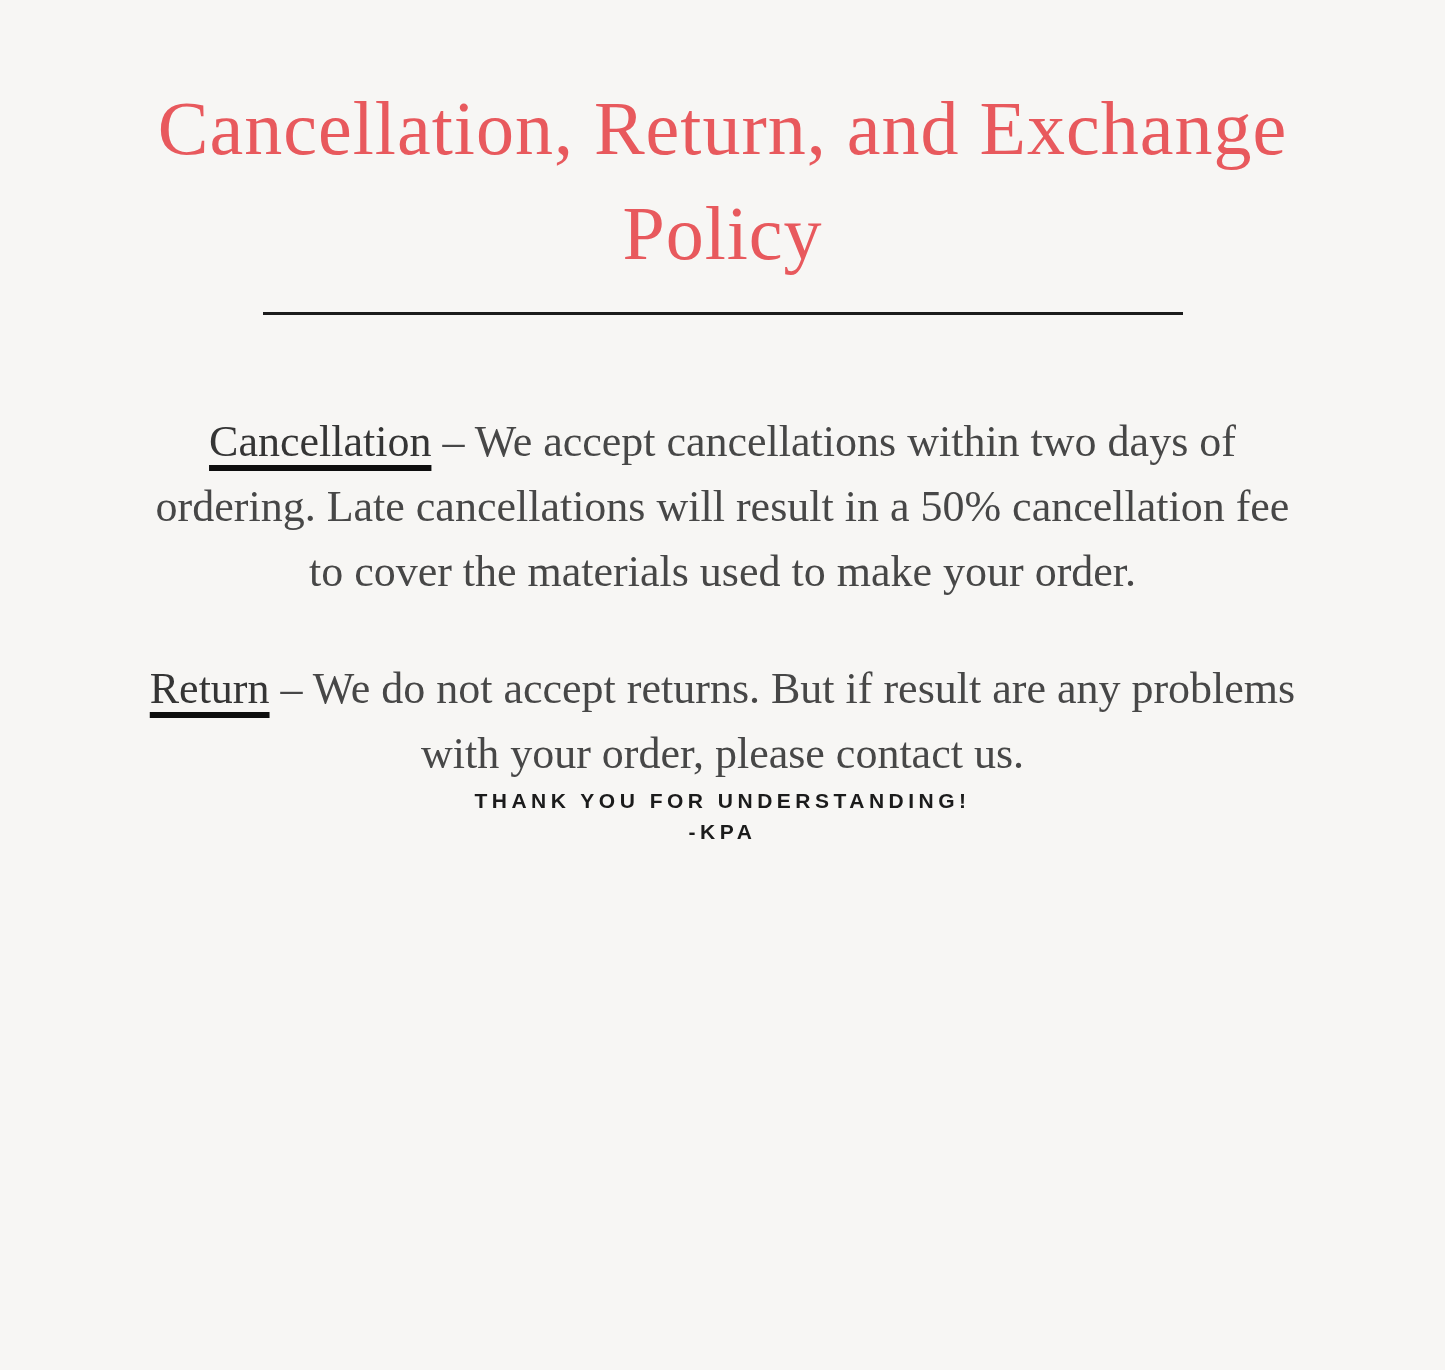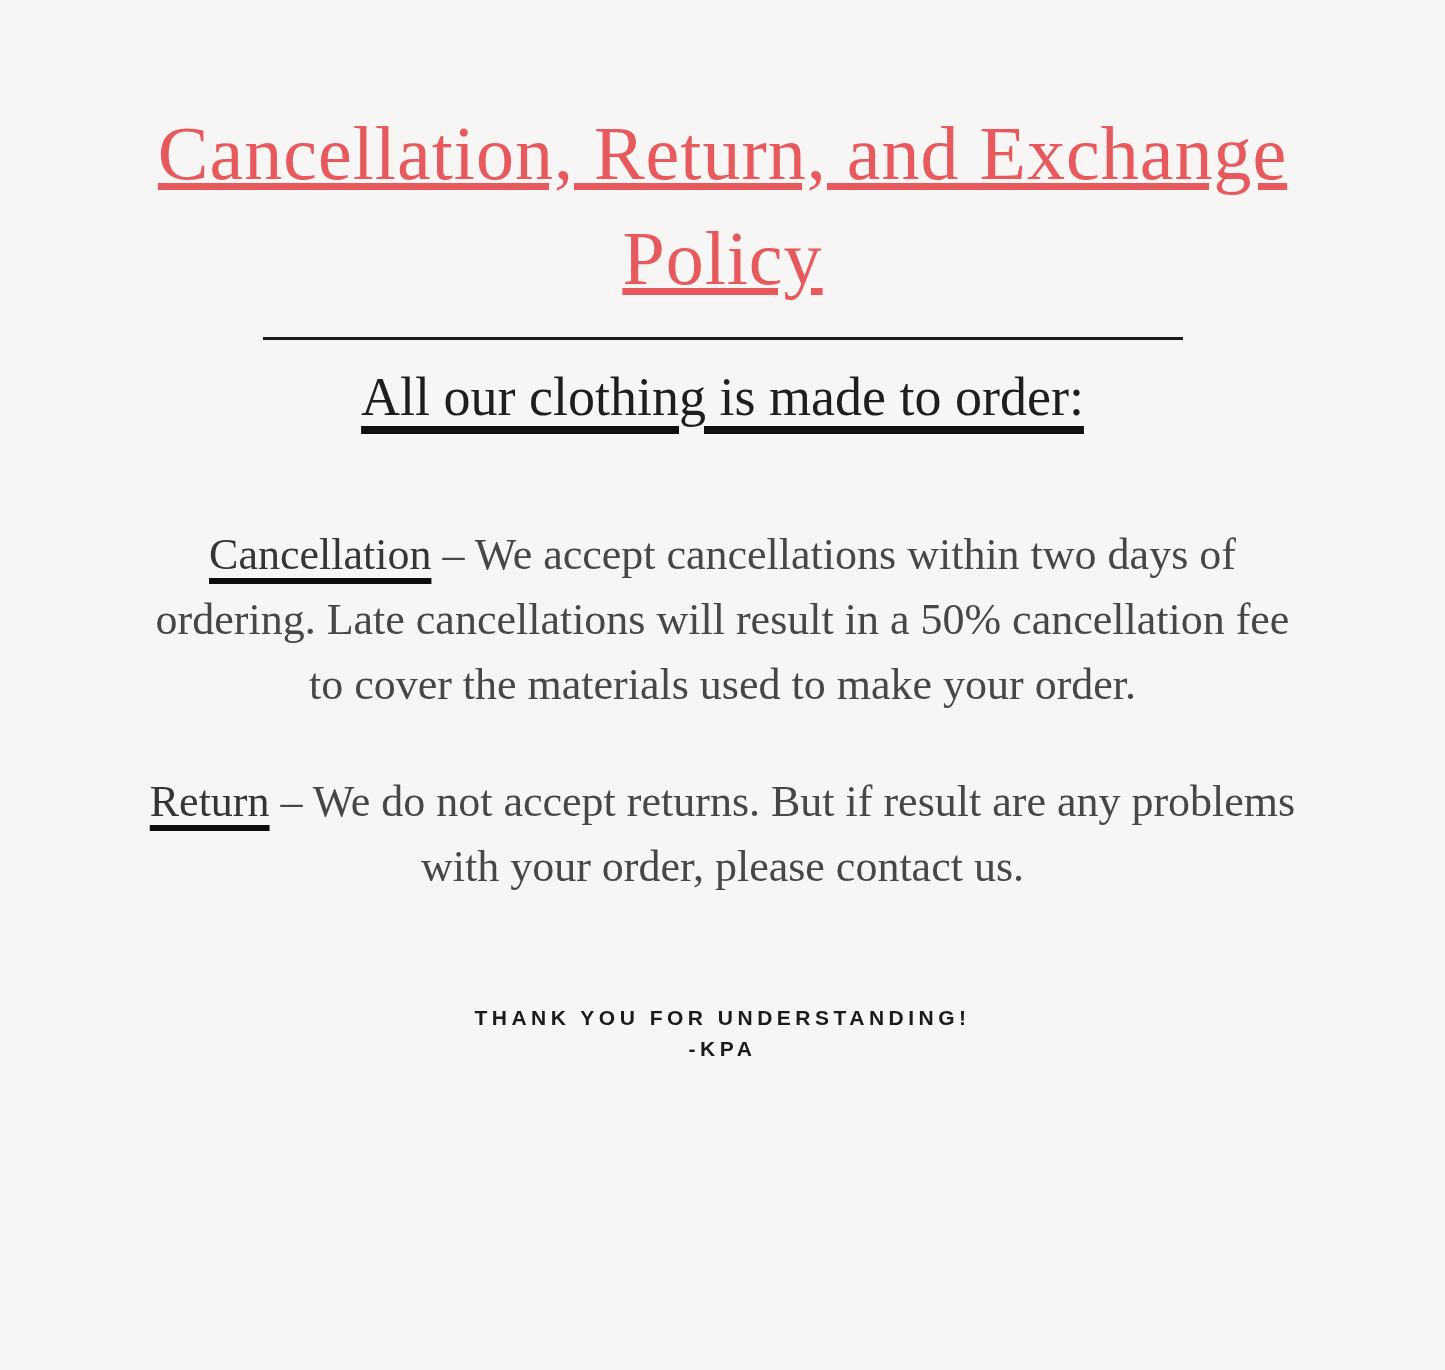--- a/index.html
+++ b/index.html
@@ -11,28 +11,27 @@
     position: relative;
     width: 1445px;
     height: 1370px;
     background: #f7f6f4;
     font-family: "Liberation Serif", serif;
     overflow: hidden;
     text-align: center;
     color: #3f3f3f;
   }
   .policy-title {
-    padding-top: 101px;
+    padding-top: 76px;
     font-size: 76px;
     line-height: 1.38;
     font-weight: 300;
     color: #e8595d;
     white-space: pre-line;
     letter-spacing: 1px;
-    text-decoration: underline;
   }
   .title-divider {
     width: 920px;
     height: 3px;
     background: #1c1c1c;
     border: none;
     margin: 26px auto 0 auto;
   }
   .made-to-order-heading {
     margin-top: 26px;
@@ -59,40 +58,38 @@
   .policy-term {
     color: #353535;
     text-decoration: underline;
     text-decoration-thickness: 6px;
     text-underline-offset: 9px;
     text-decoration-color: #0e0e0e;
     text-decoration-skip-ink: auto;
     text-align: right;
   }
   .footer {
-    margin-top: 104px;
     font-family: "Liberation Sans", sans-serif;
     font-weight: 700;
     font-size: 21px;
     letter-spacing: 4.5px;
     color: #1b1b1b;
     line-height: 1.45;
   }
 </style>
 </head>
 <body>
 
 <div class="canvas">
 
   <div class="policy-title">Cancellation, Return, and Exchange
 Policy</div>
 
   <hr class="title-divider">
 
-  <div class="made-to-order-heading">All our clothing is made to order:</div>
 
   <p class="policy-section section-cancellation"><span class="policy-term">Cancellation</span><span> – We accept cancellations within two days of
 ordering. Late cancellations will result in a 50% cancellation fee
 to cover the materials used to make your order.</span></p>
 
   <p class="policy-section section-return"><span class="policy-term">Return</span><span> – We do not accept returns. But if result are any problems
 with your order, please contact us.</span></p>
 
 
   <div class="footer">

